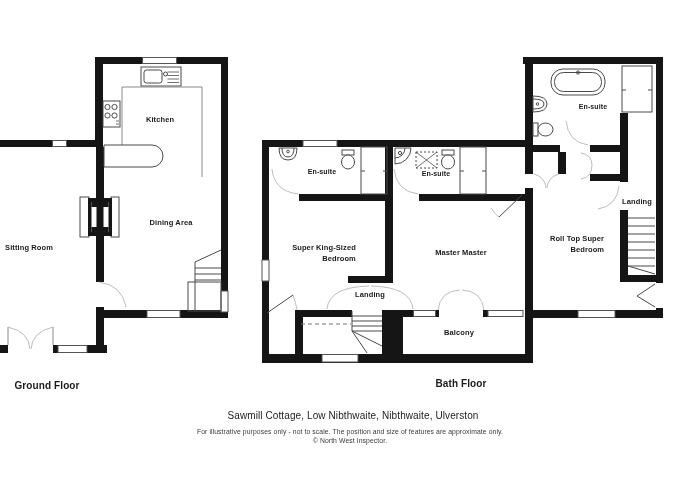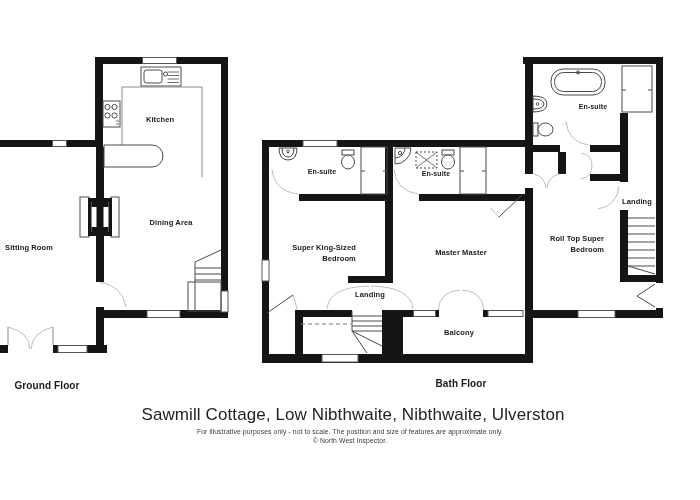--- a/index.html
+++ b/index.html
@@ -4,21 +4,21 @@
 <style>
   html,body{margin:0;padding:0;background:#fff;}
   #stage{position:relative;width:700px;height:500px;background:#ffffff;overflow:hidden;
          font-family:"Liberation Sans", sans-serif;}
   #plan-svg{position:absolute;left:0;top:0;}
   .lbl{position:absolute;transform:translate(-50%,-50%);white-space:nowrap;
        font-size:7.5px;font-weight:bold;color:#1a1a1a;text-align:right;letter-spacing:.1px;}
   .lbl.small{font-size:7px;}
   .lbl.floor{font-size:10px;}
   .lbl.multi{line-height:10.5px;}
-  .lbl.title{font-size:17px;font-weight:normal;color:#222;}
+  .lbl.title{font-size:10px;font-weight:normal;color:#222;}
   .lbl.fine{font-size:6.8px;font-weight:normal;color:#3a3a3a;}
 </style>
 </head>
 <body>
 
 <div id="stage">
 
 <svg id="plan-svg" width="700" height="500" viewBox="0 0 700 500">
 
   <g>

